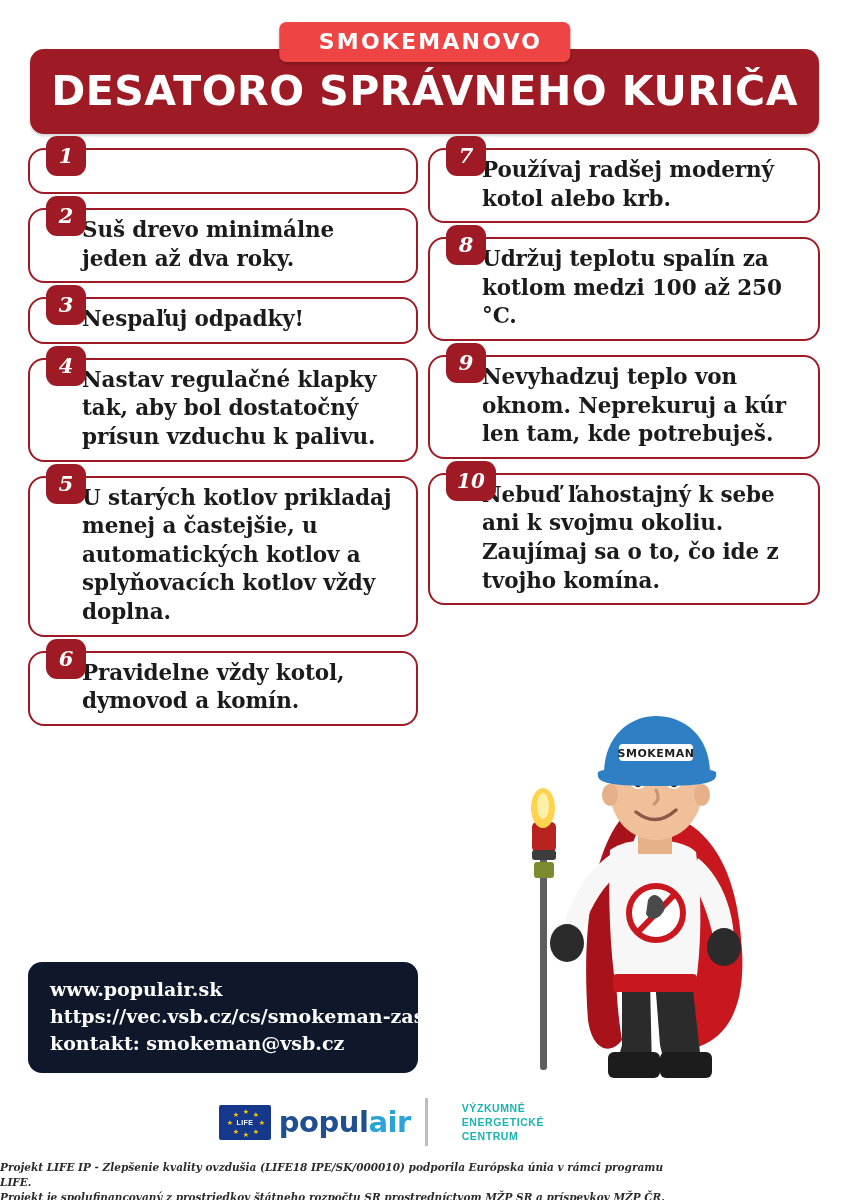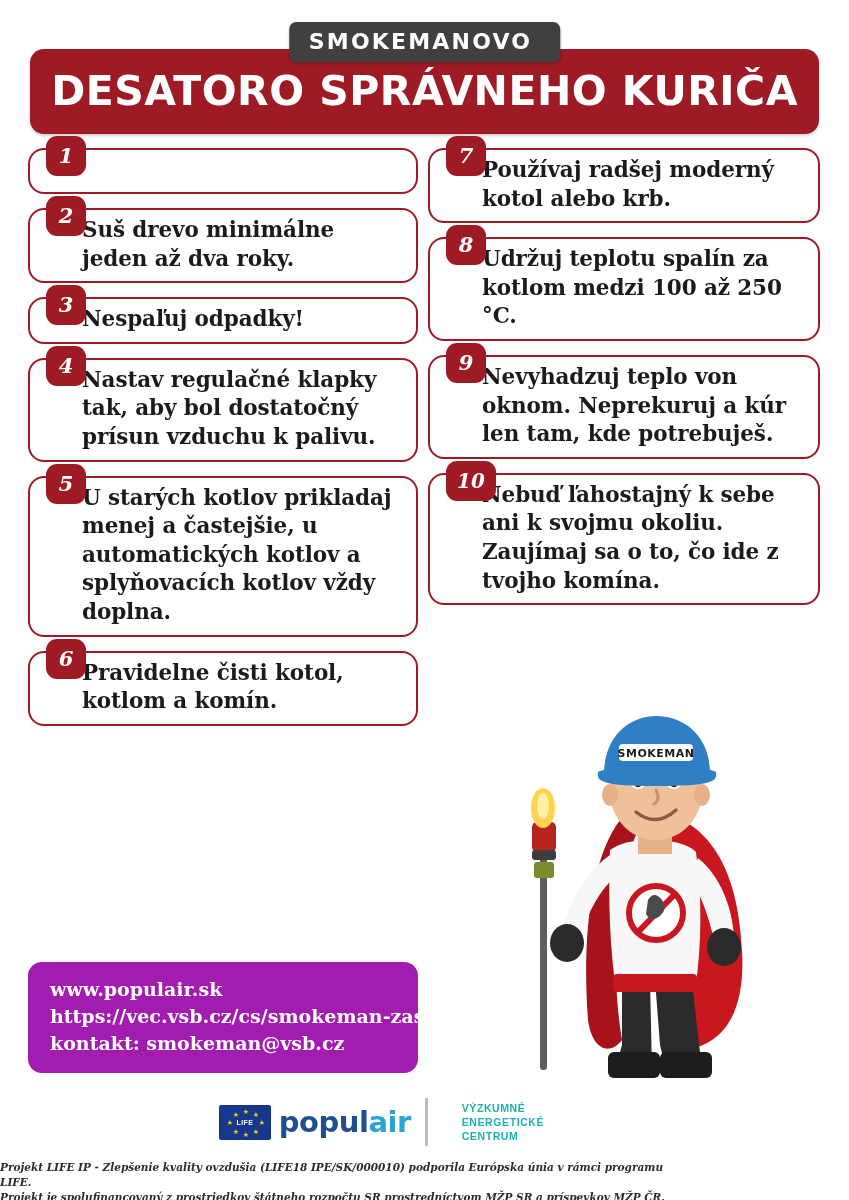--- a/index.html
+++ b/index.html
@@ -52,26 +52,26 @@
     font-weight: bold;
     letter-spacing: 0.5px;
     font-family: "DejaVu Sans", sans-serif;
     white-space: nowrap;
   }
   .header-ribbon {
     position: absolute;
     top: 0px;
     left: 50%;
     transform: translateX(-50%);
-    background: #404040;
+    background: #ef4444;
     color: #ffffff;
     font-size: 22px;
     font-weight: bold;
     letter-spacing: 2.2px;
-    padding: 7px 28px 8px 20px;
+    padding: 7px 28px 8px 40px;
     border-radius: 7px;
     font-family: "DejaVu Sans", sans-serif;
     white-space: nowrap;
     box-shadow: 0 2px 3px rgba(0,0,0,0.20);
   }
 
   
   .col {
     position: absolute;
     top: 148px;
@@ -116,21 +116,21 @@
     font-weight: bold;
     letter-spacing: -0.1px;
   }
 
   
   .contact {
     position: absolute;
     left: 28px;
     top: 962px;
     width: 390px;
-    background: #a21caf;
+    background: #0f172a;
     border-radius: 14px;
     padding: 14px 18px 16px 22px;
     box-sizing: border-box;
   }
   .contact div {
     color: #ffffff;
     font-size: 19px;
     line-height: 1.42;
     font-family: "DejaVu Serif", serif;
     font-weight: bold;
@@ -313,21 +313,21 @@
       <div class="tip-text">Nastav regulačné klapky tak, aby bol dostatočný prísun vzduchu k palivu.</div>
     </div>
 
     <div class="tip">
       <div class="tip-num">5</div>
       <div class="tip-text">U starých kotlov prikladaj menej a častejšie, u automatických kotlov a splyňovacích kotlov vždy doplna.</div>
     </div>
 
     <div class="tip">
       <div class="tip-num">6</div>
-      <div class="tip-text">Pravidelne čisti kotol, kotlom a komín.</div>
+      <div class="tip-text">Pravidelne vždy kotol, dymovod a komín.</div>
     </div>
 
   </div>
 
   <div class="col col-right">
 
     <div class="tip">
       <div class="tip-num">7</div>
       <div class="tip-text">Používaj radšej moderný kotol alebo krb.</div>
     </div>

